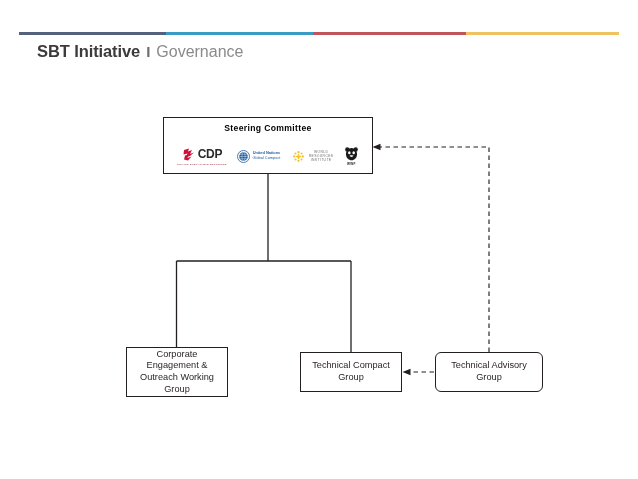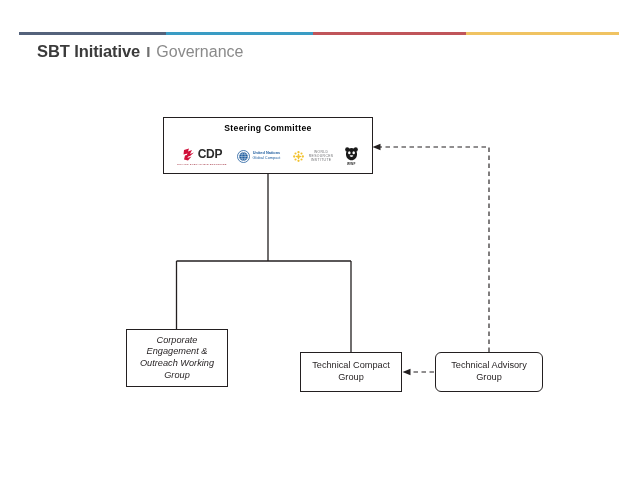--- a/index.html
+++ b/index.html
@@ -111,24 +111,23 @@
     display: flex;
     align-items: center;
     justify-content: space-around;
     padding: 0 8px;
     box-sizing: border-box;
   }
 
   
   #node-corporate {
     left: 126px;
-    top: 329px;
+    top: 347px;
     width: 102px;
-    height: 58px;
-    font-style: italic;
+    height: 50px;
   }
   
   #node-twg {
     left: 300px;
     top: 352px;
     width: 102px;
     height: 40px;
   }
   
   #node-tag {

